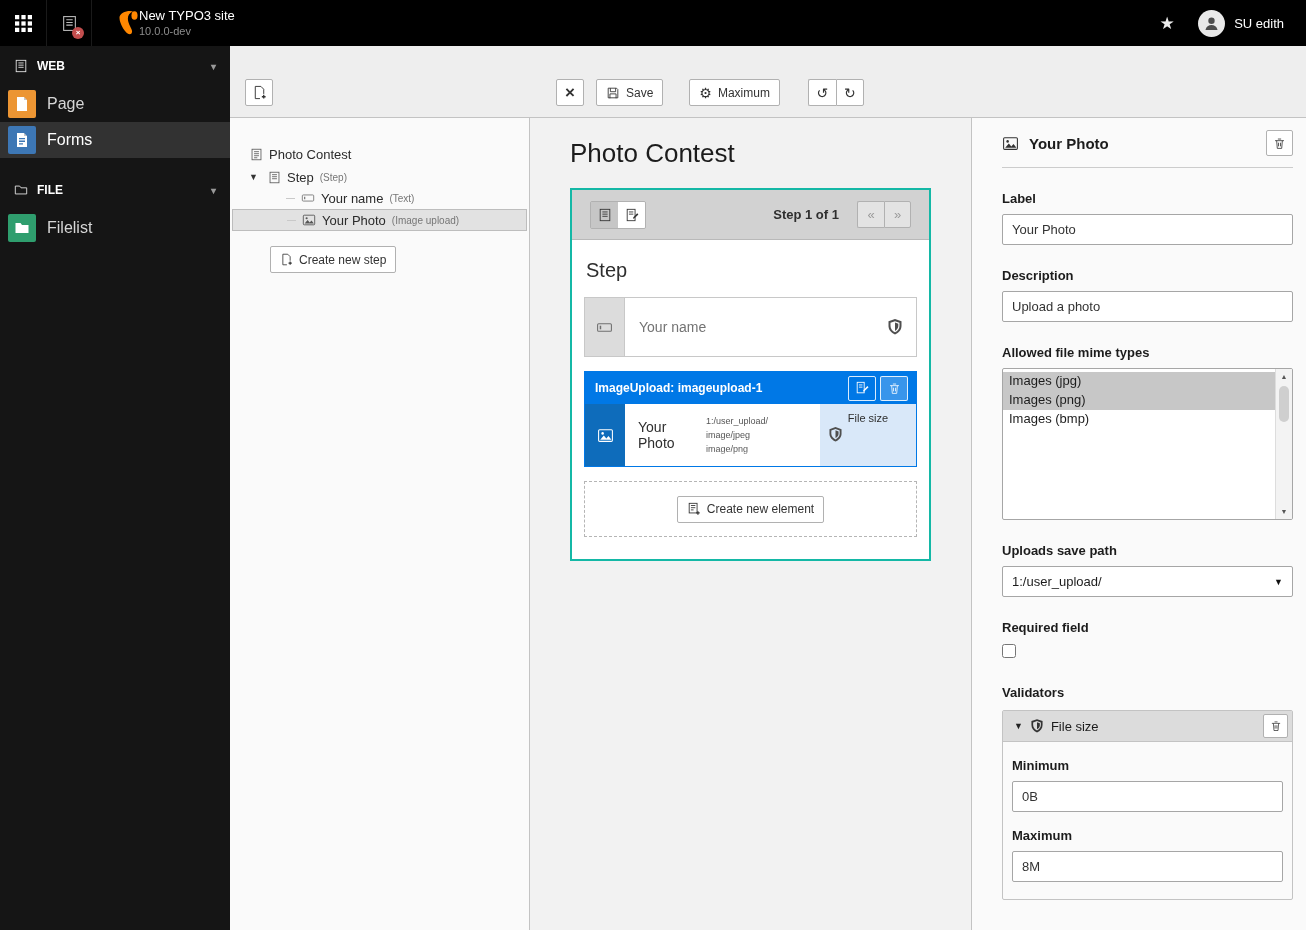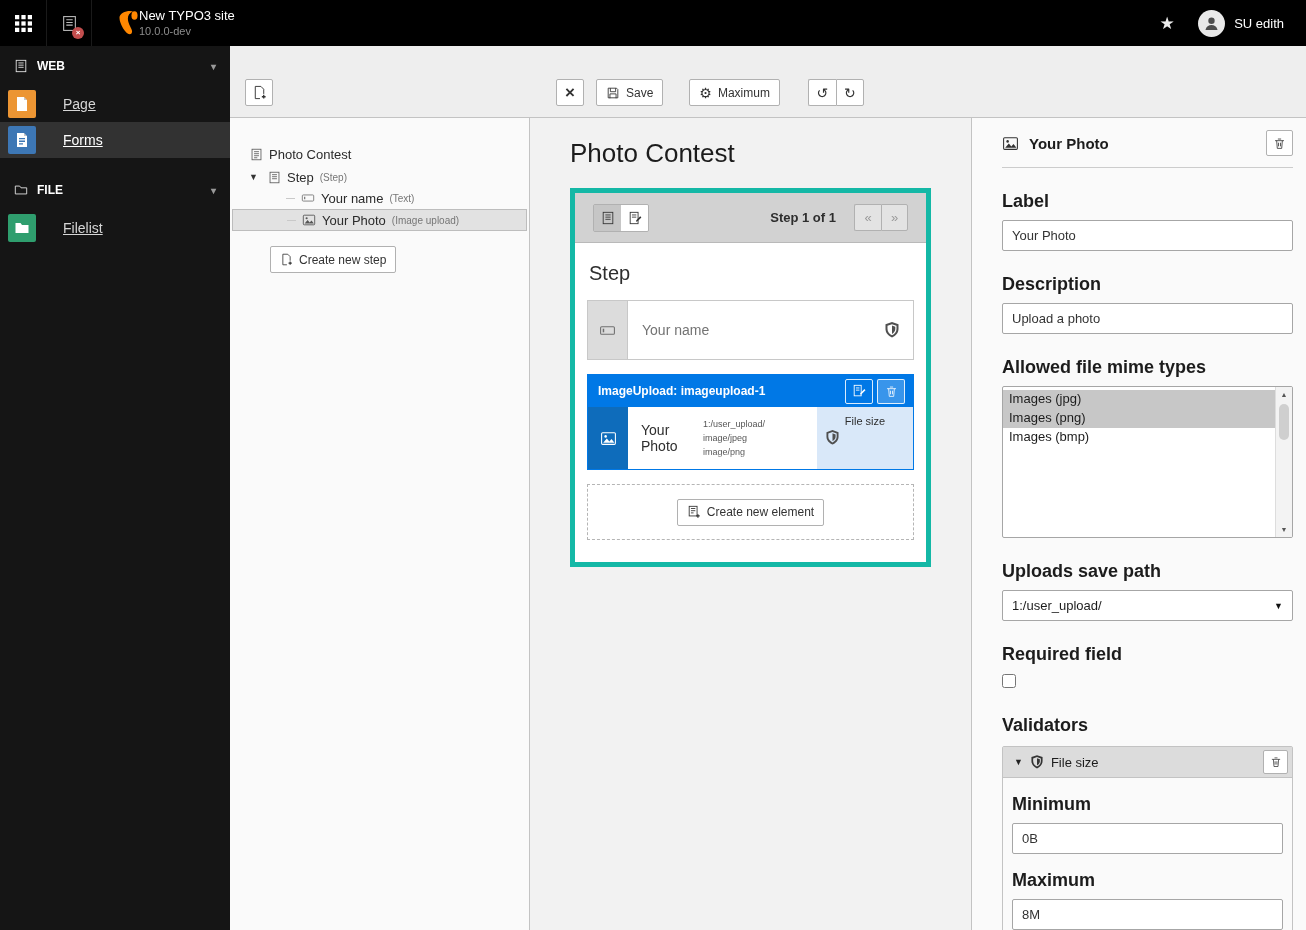--- a/index.html
+++ b/index.html
@@ -24,21 +24,21 @@
   .avatar { width:27px; height:27px; border-radius:50%; background:#e9e9e9; display:flex; align-items:center; justify-content:center; overflow:hidden; }
 
   
   .layout { display:flex; height:908px; }
 
   
   .sidebar { width:230px; flex:none; background:#151515; }
   .mg-header { height:40px; display:flex; align-items:center; gap:9px; padding:0 14px; font-size:12px; font-weight:bold; color:#fff; cursor:pointer; }
   .mg-header .chev { margin-left:auto; color:#999; font-size:10px; }
   .mg-header.file-sec { margin-top:12px; }
-  .mod-item { height:36px; display:flex; align-items:center; gap:27px; padding:0 8px; font-size:14px; color:#d6d6d6; cursor:pointer;text-decoration:underline; }
+  .mod-item { height:36px; display:flex; align-items:center; gap:11px; padding:0 8px; font-size:16px; color:#d6d6d6; cursor:pointer; }
   .mod-item.active { background:#323232; color:#fff; }
   .modicon { width:28px; height:28px; border-radius:2px; display:flex; align-items:center; justify-content:center; flex:none; }
   .modicon.page { background:#ec9533; }
   .modicon.forms { background:#3d77b5; }
   .modicon.filelist { background:#2f9e6e; }
 
   
   .main { flex:1; display:flex; flex-direction:column; background:#f2f2f2; min-width:0; }
   .docheader { height:72px; flex:none; background:#eee; border-bottom:1px solid #c3c3c3; position:relative; }
   .btn { height:27px; display:inline-flex; align-items:center; gap:6px; background:#fff; border:1px solid #b1b1b1; border-radius:2px; font-size:12px; color:#333; padding:0 9px; }
@@ -64,21 +64,21 @@
   .t-child { padding-left:56px; margin-top:1px; }
   .t-caret { font-size:9px; color:#333; width:13px; }
   .t-type { font-size:10px; color:#767676; }
   .t-row.selected { background:#e2e2e2; border:1px solid #bdbdbd; height:22px; margin:1px 2px 0; padding-left:54px; }
   .tick { width:9px; height:1px; background:#c9c9c9; flex:none; }
   .create-step { margin:15px 0 0 40px; }
 
   
   .stage-panel { flex:1; min-width:0; background:#f2f2f2; border-right:1px solid #c3c3c3; padding:14px 40px; }
   .stage-title { font-size:26px; font-weight:500; color:#1c1c1c; margin:6px 0 19px; }
-  .stage-card { background:#fff; border:5px solid #14b8a6; }
+  .stage-card { background:#fff; border:2px solid #14b8a6; }
   .card-header { height:50px; background:#d2d2d2; border-bottom:1px solid #b9b9b9; display:flex; align-items:center; padding:0 18px; }
   .view-toggle { display:flex; border:1px solid #b1b1b1; border-radius:2px; overflow:hidden; }
   .view-btn { width:27px; height:26px; display:flex; align-items:center; justify-content:center; background:#c6c6c6; border:none; }
   .view-btn.active { background:#fff; }
   .pg-label { margin-left:auto; font-size:13px; font-weight:bold; color:#2e2e2e; }
   .pager { display:inline-flex; margin-left:18px; }
   .pager .btn { background:#e3e3e3; color:#9a9a9a; width:27px; padding:0; justify-content:center; font-size:13px; }
   .pager .btn:first-child { border-right:none; border-radius:2px 0 0 2px; }
   .pager .btn:last-child { border-radius:0 2px 2px 0; }
   .card-body { padding:13px 12px 22px; }
@@ -102,21 +102,21 @@
   .fe-image-badgecell { width:96px; background:#d9e8f9; display:flex; flex-direction:column; }
   .fe-badge-text { font-size:11px; color:#2e2e2e; text-align:center; margin-top:8px; }
   .fe-badge-shield { color:#4f4f4f; margin:3px 0 0 9px; }
 
   .create-zone { margin-top:14px; border:1px dashed #b5b5b5; height:56px; display:flex; align-items:center; justify-content:center; }
 
   
   .inspector { width:334px; flex:none; background:#fafafa; padding:12px 13px 0 30px; overflow:hidden; }
   .insp-header { display:flex; align-items:center; gap:10px; padding-bottom:11px; border-bottom:1px solid #ccc; }
   .insp-title { flex:1; font-size:15px; font-weight:bold; color:#1c1c1c; }
-  .glabel { display:block; font-size:18px; font-weight:bold; color:#1c1c1c; margin:23px 0 8px; }
+  .glabel { display:block; font-size:13px; font-weight:bold; color:#1c1c1c; margin:23px 0 8px; }
   .ginput { width:100%; height:31px; border:1px solid #a6a6a6; border-radius:2px; background:#fff; padding:0 9px; font-size:13px; color:#333; font-family:inherit; }
   .mselect { height:152px; border:1px solid #a6a6a6; border-radius:2px; background:#fff; position:relative; overflow:hidden; padding-top:3px; }
   .opt { height:19px; line-height:18px; font-size:13px; color:#1c1c1c; padding:0 6px; margin-right:17px; cursor:pointer; }
   .opt.selected { background:#c7c7c7; }
   .msb { position:absolute; top:0; right:0; bottom:0; width:17px; background:#f3f3f3; border-left:1px solid #ddd; }
   .msb-arrow { position:absolute; left:0; width:16px; text-align:center; font-size:7px; color:#555; }
   .msb-arrow.up { top:4px; } .msb-arrow.down { bottom:4px; }
   .msb-thumb { position:absolute; top:17px; left:3px; width:10px; height:36px; background:#cfcfcf; border-radius:5px; }
   .cselect { width:100%; height:31px; border:1px solid #a6a6a6; border-radius:2px; background:#fff; display:flex; align-items:center; justify-content:space-between; padding:0 9px; font-size:13px; color:#1c1c1c; cursor:pointer; }
   .cselect .arr { font-size:9px; color:#111; }

